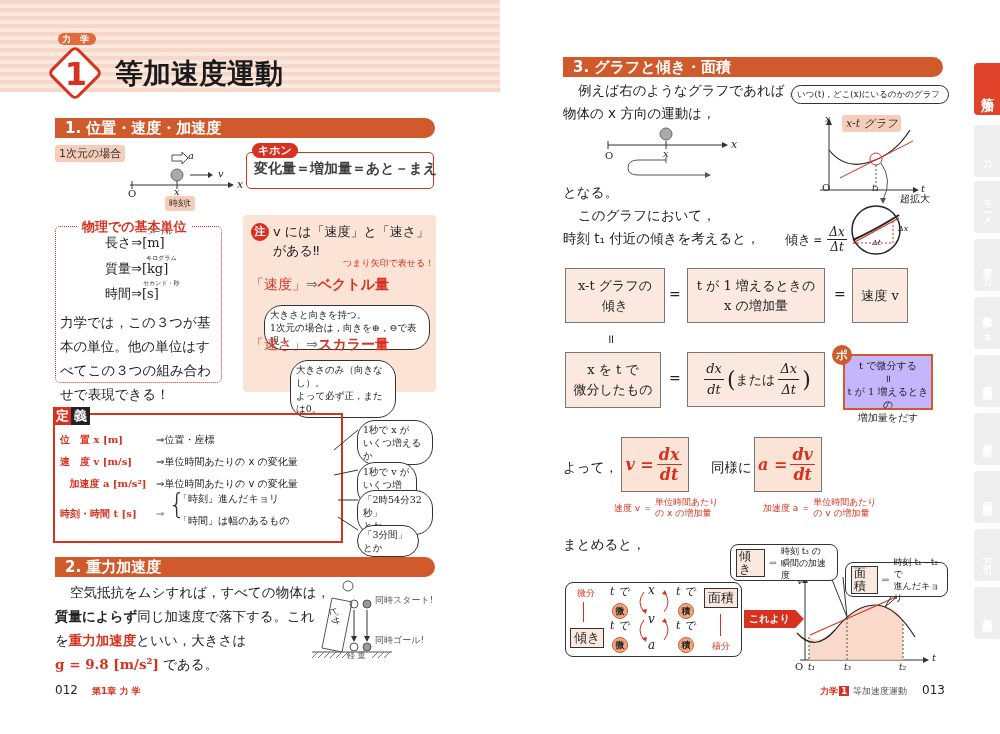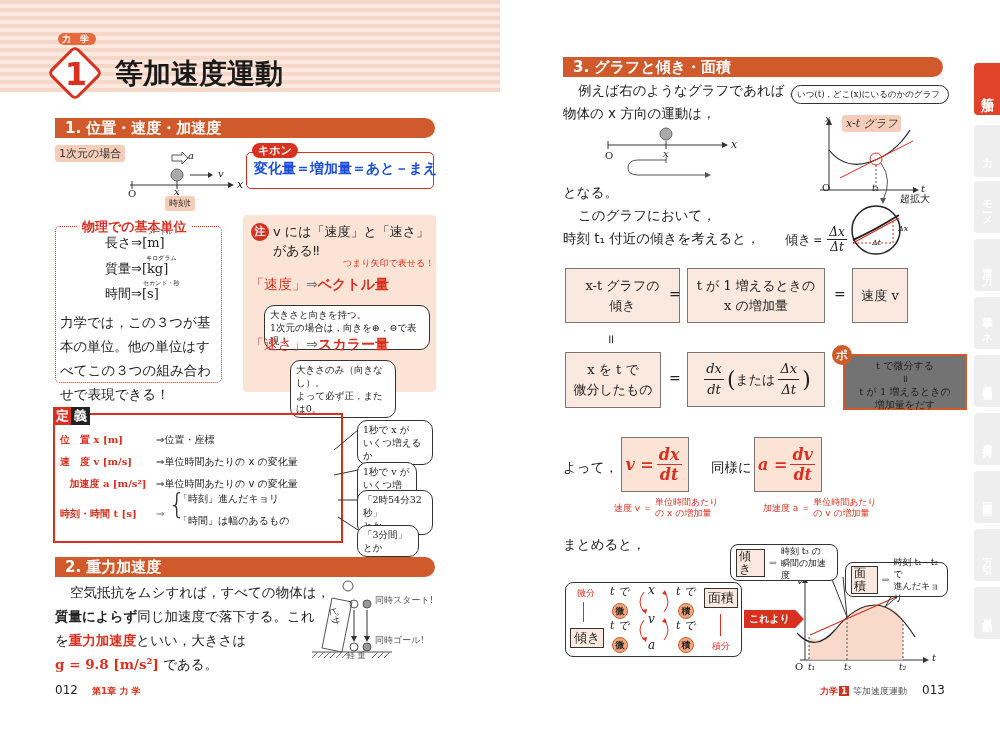--- a/index.html
+++ b/index.html
@@ -15,48 +15,48 @@
   .diamond { position:absolute; left:55px; top:53px; width:40px; height:40px; transform: rotate(45deg); border:3px solid #d8311f; background:#fff; border-radius:6px; }
   .diamond-num { position:absolute; left:56px; top:52px; width:40px; height:44px; text-align:center; font-size:32px; font-weight:bold; color:#d8311f; line-height:44px; }
   .page-title { position:absolute; left:115px; top:55px; font-size:28px; font-weight:bold; color:#1a1a1a; }
 
   .sec-bar { position:absolute; height:20px; background:#d05a2c; color:#fff; font-size:15px; font-weight:bold; line-height:20px; padding-left:10px; border-radius: 0 10px 10px 0; }
 
   .tag-pill { background:#f5cdb8; color:#333; font-size:11px; padding:1px 4px; border-radius:3px; }
 
   .box-kihon { position:absolute; left:246px; top:152px; width:188px; height:37px; border:1.5px solid #d8311f; border-radius:5px; }
   .kihon-label { position:absolute; left:252px; top:143px; background:#d8311f; color:#fff; font-size:11px; font-weight:bold; padding:0 6px; border-radius:8px; line-height:15px; }
-  .kihon-text { position:absolute; left:254px; top:160px; color:#1d4ed8; font-size:14px; font-weight:bold; }
+  .kihon-text { position:absolute; left:254px; top:160px; color:#404040; font-size:14px; font-weight:bold; }
 
   .units-box { position:absolute; left:55px; top:226px; width:167px; height:157px; border:1.5px dotted #d8311f; border-radius:5px; }
   .units-title { position:absolute; left:78px; top:218px; background:#fff; padding:0 4px; color:#d8311f; font-size:13px; font-weight:bold; }
   .unit-line { position:absolute; font-size:13px; }
   .units-text { position:absolute; left:60px; top:310px; width:160px; font-size:13.5px; line-height:24px; }
 
   .note-box { position:absolute; left:243px; top:215px; width:193px; height:177px; background:#fbe3d6; border-radius:4px; }
   .note-icon { position:absolute; left:251px; top:223px; width:18px; height:18px; border-radius:50%; background:#d8311f; color:#fff; font-size:11px; font-weight:bold; text-align:center; line-height:18px; }
-  .bubble { position:absolute; background:#fff; border:1.3px solid #333; border-radius:10px; font-size:9.5px; line-height:13px; padding:2px 5px; font-family:"DejaVu Serif", serif; }
+  .bubble { position:absolute; background:#fff; border:1.3px solid #333; border-radius:18px; font-size:9.5px; line-height:13px; padding:2px 5px; font-family:"DejaVu Serif", serif; }
 
   .def-box { position:absolute; left:53px; top:413px; width:290px; height:130px; border:2px solid #d8311f; }
   .def-label1 { position:absolute; left:53px; top:407px; background:#d8311f; color:#fff; font-size:13px; font-weight:bold; padding:0 3px; }
   .def-label2 { position:absolute; left:71px; top:407px; background:#222; color:#fff; font-size:13px; font-weight:bold; padding:0 3px; }
   .def-row { position:absolute; font-size:10px; }
   .def-term { color:#d8311f; font-weight:bold; }
 
   .body-text { position:absolute; font-size:13.5px; line-height:24px; }
 
   .footer { position:absolute; font-size:11px; }
 
   
   .rbox { position:absolute; background:#fbe9df; border:1.5px solid #777; text-align:center; font-family:"DejaVu Serif", serif; font-size:13px; display:flex; align-items:center; justify-content:center; line-height:20px; }
   .eq { position:absolute; font-size:14px; }
   .formula-box { position:absolute; background:#fbe3d6; border:1.5px solid #777; color:#d8311f; font-family:"DejaVu Serif", serif; font-weight:bold; font-size:16px; display:flex; align-items:center; justify-content:center; }
   .frac { display:inline-flex; flex-direction:column; align-items:center; vertical-align:middle; margin:0 3px; }
   .frac .num { border-bottom:1.5px solid currentColor; padding:0 2px; }
-  .point-box { position:absolute; left:843px; top:354px; width:124px; height:56px; border:2px solid #d05a2c; background:#737373; font-family:"DejaVu Serif", serif; font-size:10px; text-align:center; line-height:13px; padding-top:3px; }
+  .point-box { position:absolute; left:843px; top:354px; width:90px; height:56px; border:2px solid #d05a2c; background:#c4b5fd; font-family:"DejaVu Serif", serif; font-size:10px; text-align:center; line-height:13px; padding-top:3px; }
   .point-icon { position:absolute; left:832px; top:345px; width:20px; height:20px; border-radius:50%; background:#d05a2c; color:#fff; font-size:12px; font-weight:bold; text-align:center; line-height:20px; }
   .small-red { position:absolute; color:#d8311f; font-size:9px; line-height:11px; }
 
   .summary-box { position:absolute; left:565px; top:582px; width:177px; height:75px; border:1.5px solid #333; border-radius:8px; }
   .circle-k { display:inline-block; width:16px; height:16px; border-radius:50%; background:#f2a87f; border:1.5px solid #d05a2c; font-size:9px; line-height:14px; text-align:center; font-weight:bold; }
   .arrow-tag { position:absolute; left:744px; top:610px; background:#d8311f; color:#fff; font-size:10px; font-weight:bold; padding:2px 14px 2px 5px; clip-path: polygon(0 0, 80% 0, 80% -20%, 100% 50%, 80% 120%, 80% 100%, 0 100%); }
 
   .sidetab { position:absolute; left:974px; width:26px; background:#eeeeee; border-radius:4px 0 0 4px; color:#fff; font-size:10px; font-weight:bold; text-align:center; writing-mode: vertical-rl; display:flex; align-items:center; justify-content:center; letter-spacing:2px; }
   .sidetab.active { background:#e0432a; color:#fff; font-size:13px; }
 </style>
@@ -253,21 +253,21 @@
 <div class="abs serif" style="left:898px; top:224px; font-size:8px; font-style:italic;">Δx</div>
 <div class="abs serif" style="left:872px; top:238px; font-size:8px; font-style:italic;">Δt</div>
 <div class="abs" style="left:785px; top:225px; font-size:13px; display:flex; align-items:center;">
   <span>傾き＝</span>
   <span class="frac serif" style="font-style:italic; font-size:12px;">
       <span class="num">Δx</span>
       <span>Δt</span>
     </span>
 </div>
 
-<div class="rbox" style="left:565px; top:268px; width:115px; height:55px; flex-direction:column;">
+<div class="rbox" style="left:565px; top:268px; width:100px; height:55px; flex-direction:column;">
   <div>x-t グラフの</div>
   <div>傾き</div>
 </div>
 <div class="eq" style="left:669px; top:286px;">=</div>
 <div class="rbox" style="left:687px; top:268px; width:138px; height:55px; flex-direction:column;">
   <div>t が 1 増えるときの</div>
   <div>x の増加量</div>
 </div>
 <div class="eq" style="left:834px; top:286px;">=</div>
 <div class="rbox" style="left:852px; top:268px; width:56px; height:55px;">速度 v</div>

